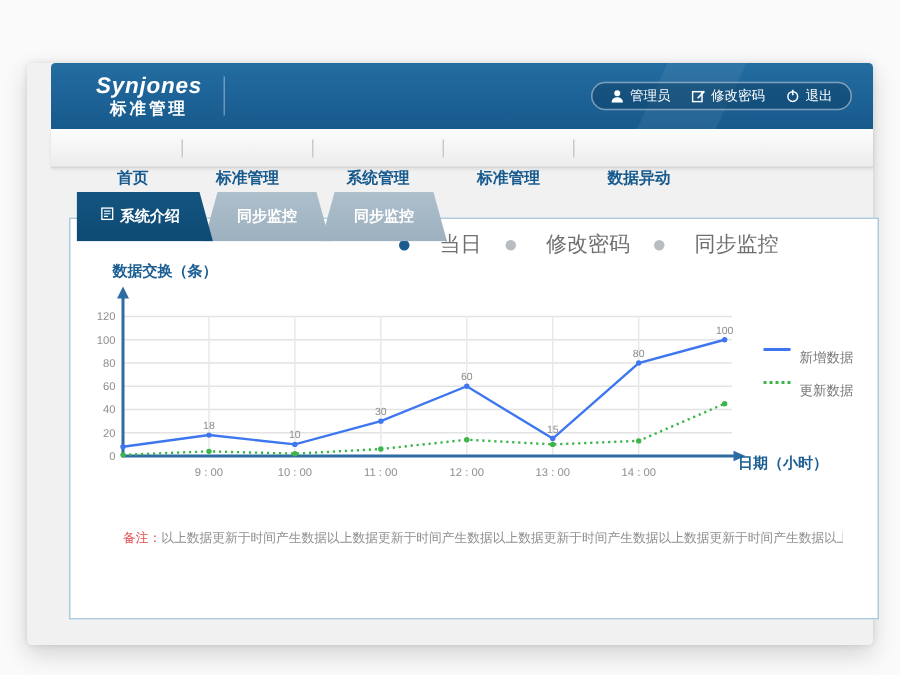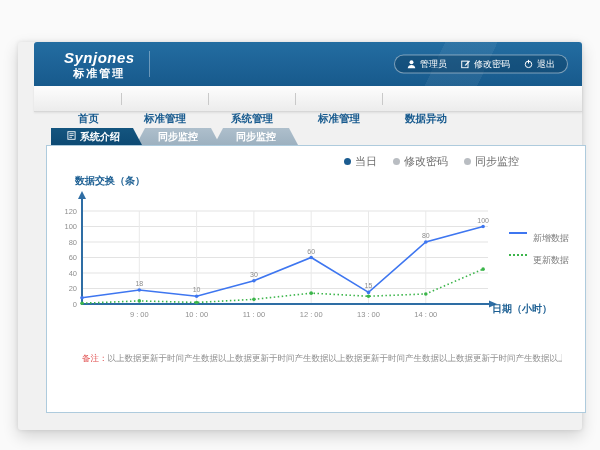--- a/index.html
+++ b/index.html
@@ -32,33 +32,33 @@
 
   
   .nav { height:26px; background:linear-gradient(180deg,#fdfdfd,#ececec);
     border-bottom:1px solid #d7d7d7; box-shadow:0 1px 2px rgba(0,0,0,.08);
     display:flex; align-items:center; padding-left:22px; }
   .nav-item { color:#175a8e; font-size:10.5px; font-weight:bold; padding:0 22px; cursor:pointer; white-space:nowrap;margin-top:40px; }
   .nav-sep { width:1px; height:12px; background:#c9c9c9; }
 
   
   .tabs { display:flex; margin:16px 0 0 17px; height:17px; position:relative; z-index:2; }
-  .tab { height:17px; line-height:17px; font-size:10px; font-weight:bold; color:#fff;
+  .tab { height:33px; line-height:17px; font-size:10px; font-weight:bold; color:#fff;
     padding:0 16px; cursor:pointer; display:flex; align-items:center; gap:4px; }
   .tab.active { background:linear-gradient(180deg,#14557f,#0d4a74);
     clip-path:polygon(0 0, calc(100% - 9px) 0, 100% 100%, 0 100%); padding-right:22px; }
   .tab.inactive { background:linear-gradient(180deg,#aebfcc,#9db1c0); margin-left:-6px; z-index:-1;
     clip-path:polygon(9px 0, calc(100% - 9px) 0, 100% 100%, 0 100%); padding:0 22px; }
 
   
   .panel { position:relative; margin:0 12px; width:540px; height:268px;
     background:#fff; border:1px solid #aecbdd; }
 
   .range-group { position:absolute; top:8px; right:66px; display:flex; gap:16px; }
-  .range-opt { display:flex; align-items:center; gap:4px; font-size:11px; color:#6f6f6f; cursor:pointer; }
+  .range-opt { display:flex; align-items:center; gap:20px; font-size:14px; color:#6f6f6f; cursor:pointer; }
   .dot { width:7px; height:7px; border-radius:50%; background:#b9bdc2; }
   .range-opt.selected .dot { background:#1b5c90; }
 
   .ylabel { position:absolute; left:28px; top:28px; font-size:10px; font-weight:bold; color:#1c5f93; }
   .xlabel { position:absolute; left:445px; top:156px; font-size:10px; font-weight:bold; color:#1c5f93; }
 
   #chart-svg { position:absolute; left:5px; top:40px; }
   #chart-svg text { font-family:"Liberation Sans","DejaVu Sans",sans-serif; }
 
   .legend { position:absolute; left:462px; top:86px; display:flex; flex-direction:column; gap:9px; }

